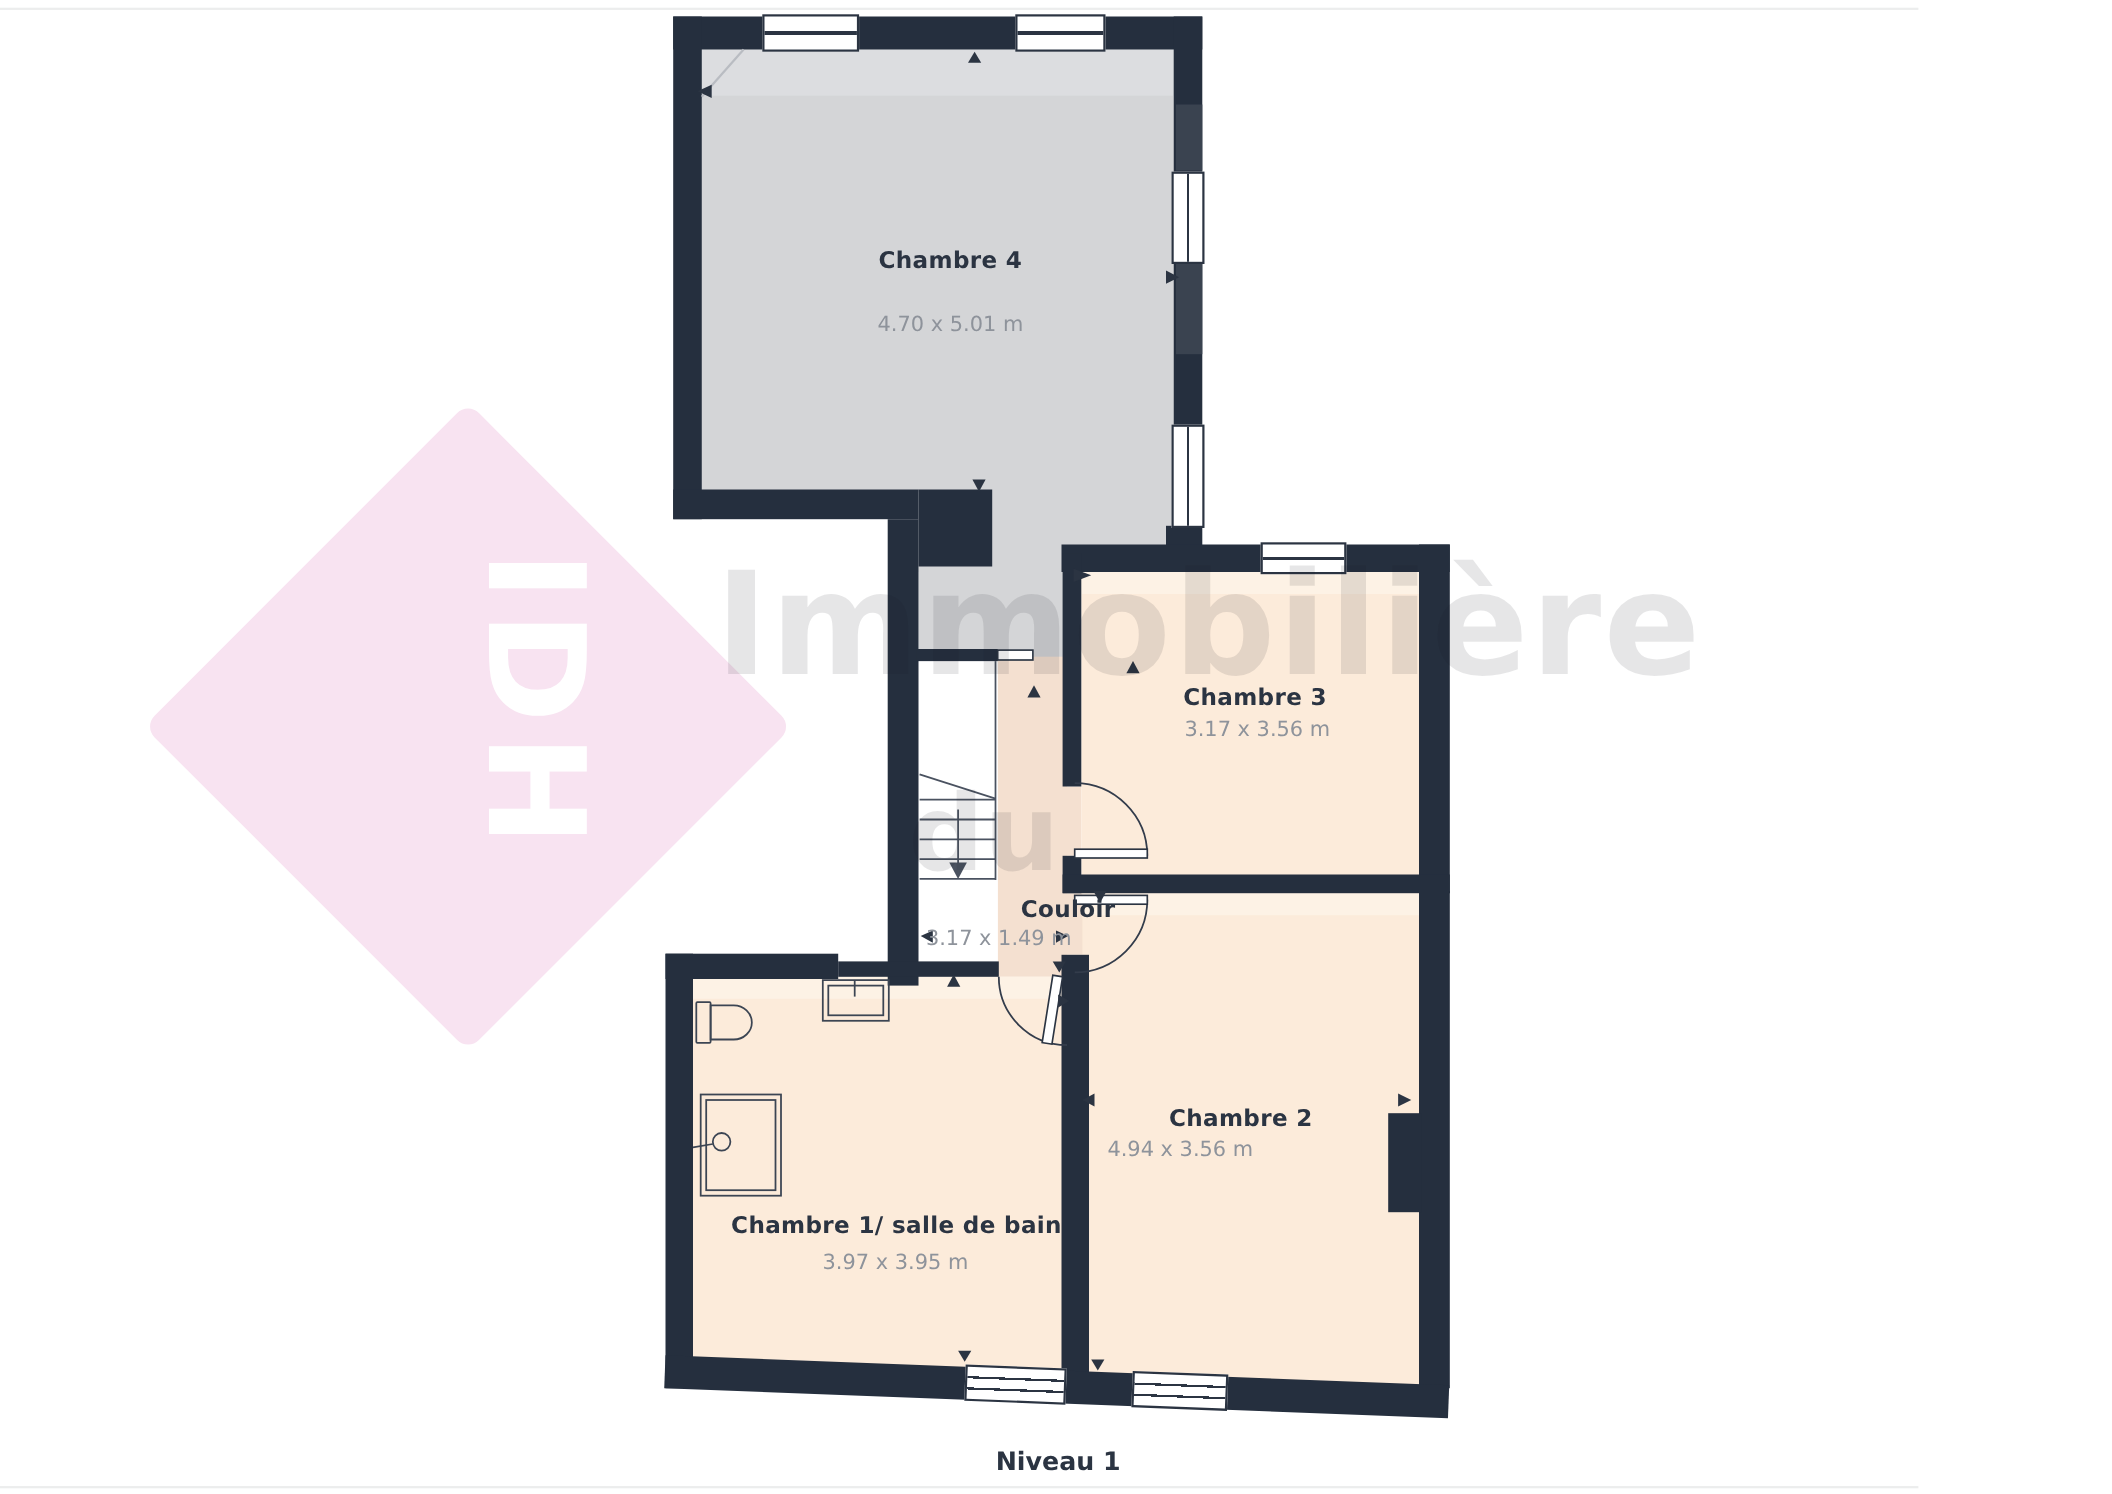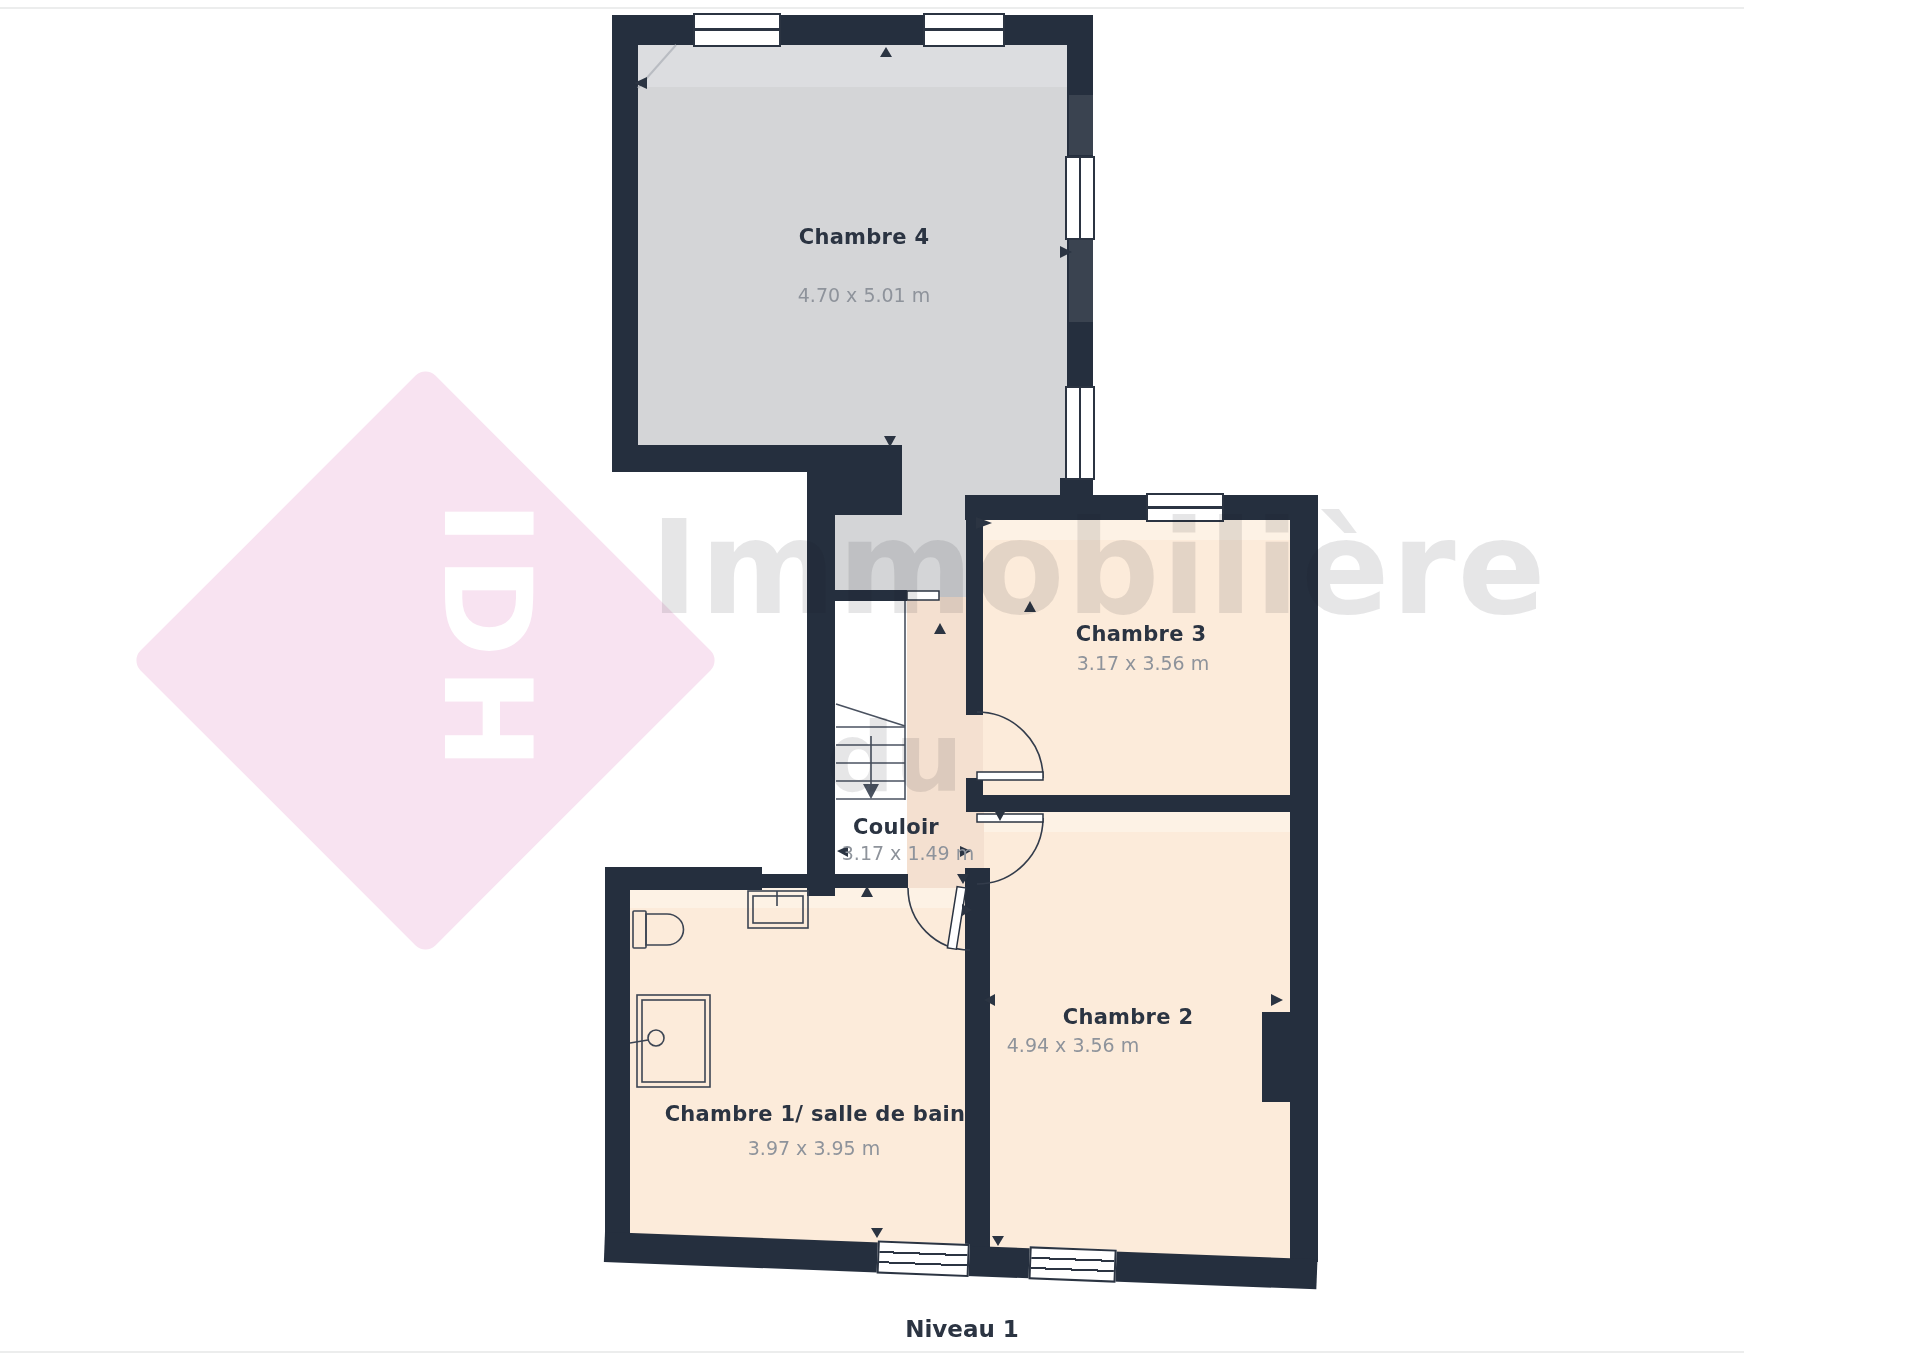--- a/index.html
+++ b/index.html
@@ -157,21 +157,21 @@
       <polygon points="992,1236 1004,1236 998,1246"></polygon>
     </g>
   </svg>
 
   <div class="lbl" style="left:864px;top:225px;">Chambre 4</div>
   <div class="dim" style="left:864px;top:252px;margin-top:32px;">4.70 x 5.01 m</div>
 
   <div class="lbl" style="left:1141px;top:622px;">Chambre 3</div>
   <div class="dim" style="left:1143px;top:652px;">3.17 x 3.56 m</div>
 
-  <div class="lbl" style="left:896px;top:815px;">Couloir</div>
+  <div class="lbl" style="left:971px;top:815px;">Couloir</div>
   <div class="dim" style="left:908px;top:842px;">3.17 x 1.49 m</div>
 
   <div class="lbl" style="left:1128px;top:1005px;">Chambre 2</div>
   <div class="dim" style="left:1073px;top:1034px;">4.94 x 3.56 m</div>
 
   <div class="lbl" style="left:815px;top:1102px;">Chambre 1/ salle de bain</div>
   <div class="dim" style="left:814px;top:1137px;text-align:center;">3.97 x 3.95 m</div>
 
   <div class="level" style="left:962px;top:1316px;">Niveau 1</div>
 

